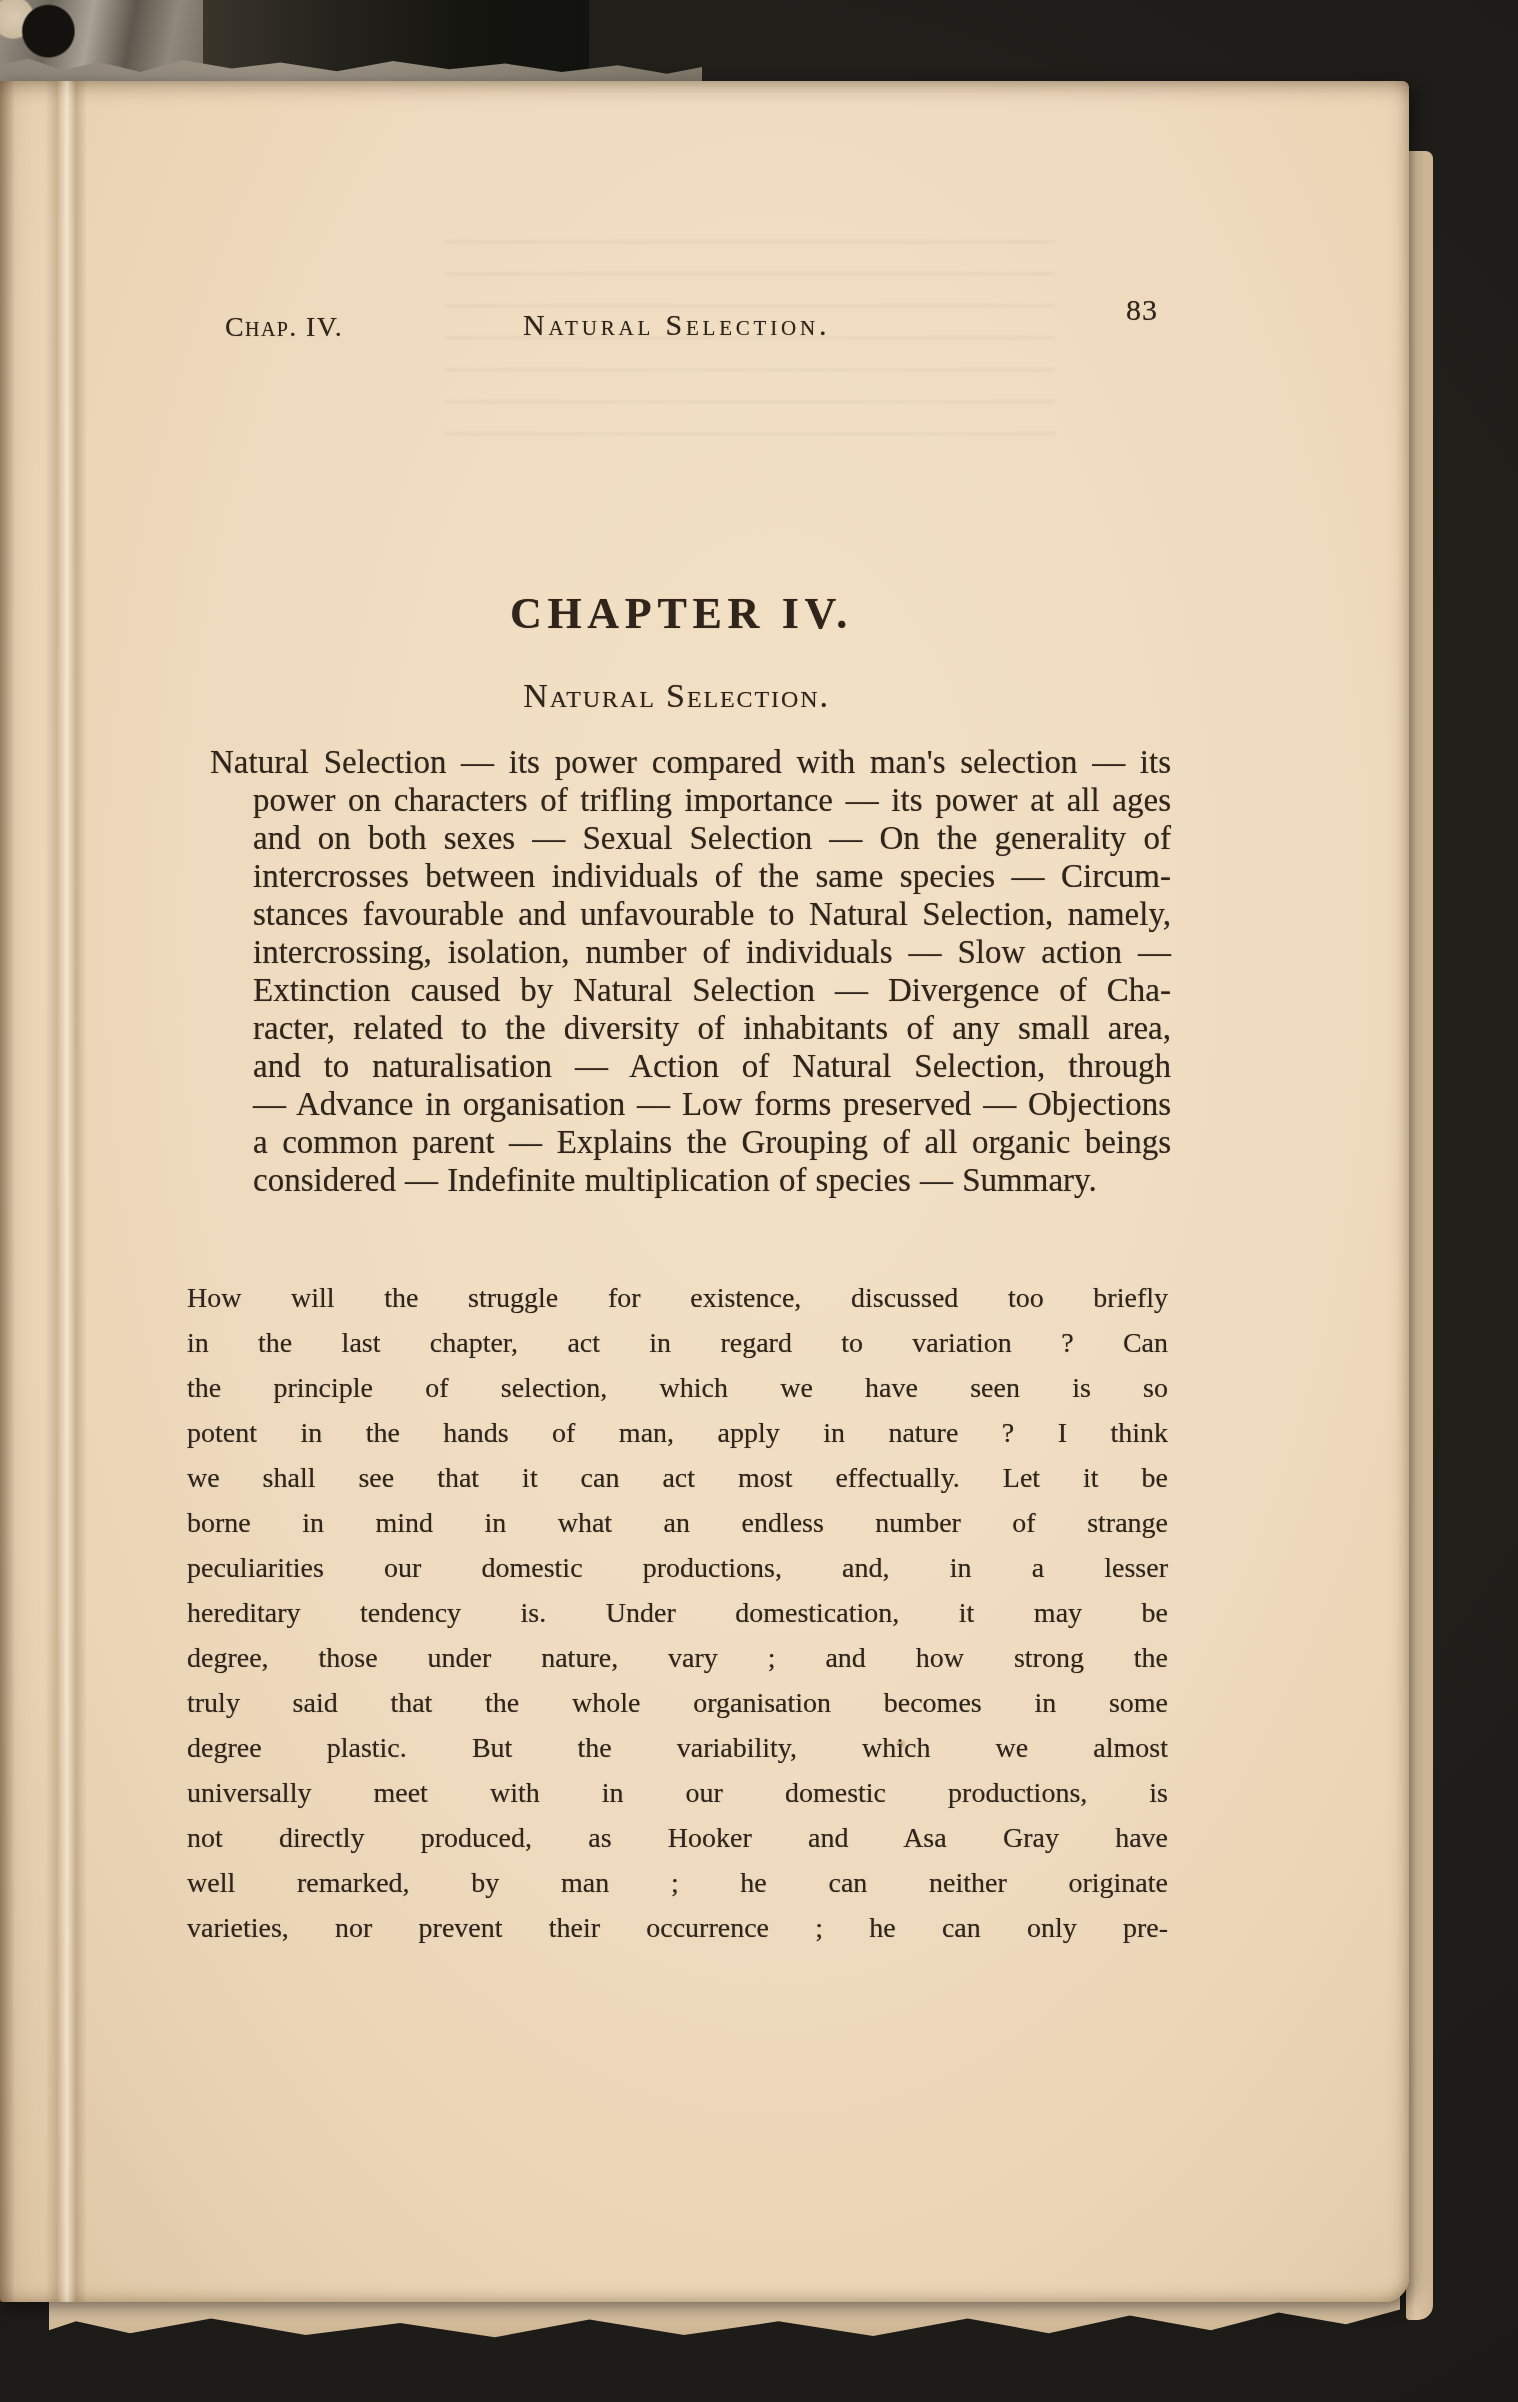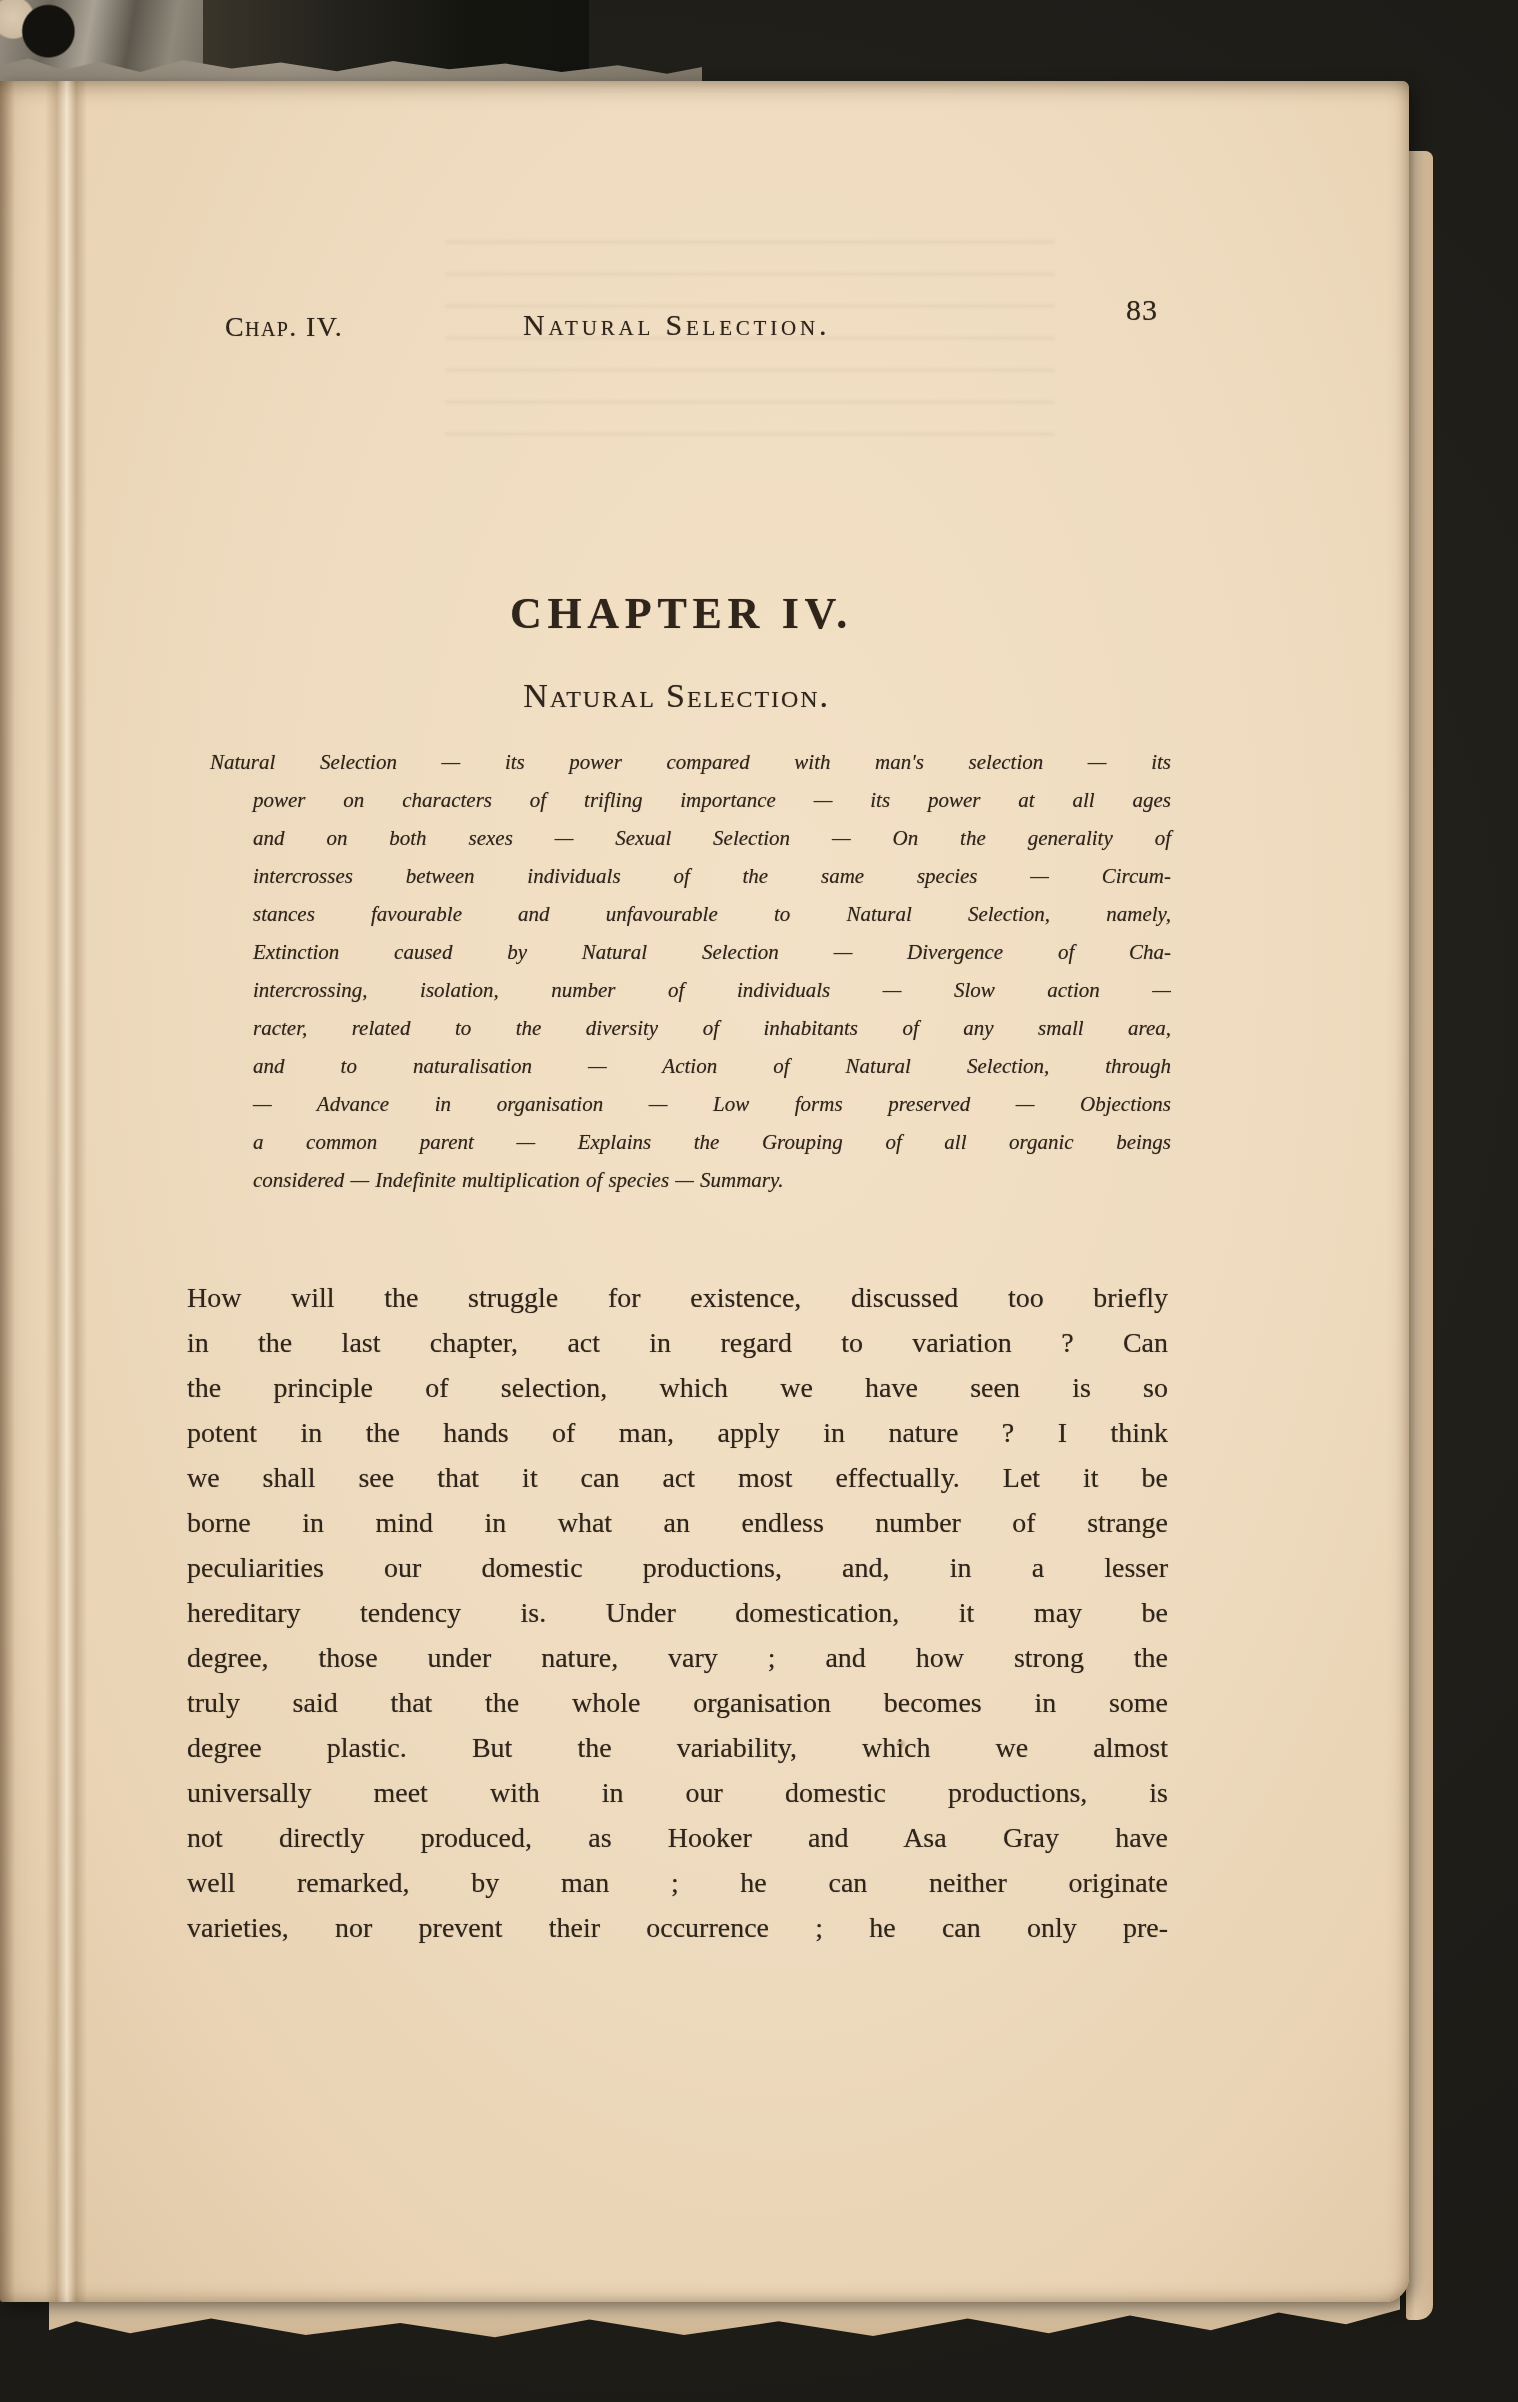--- a/index.html
+++ b/index.html
@@ -63,21 +63,21 @@
   .ink{color:#2f251b;text-shadow:0 0 0.9px rgba(47,37,27,.5);}
   .sc{font-variant:small-caps;}
   .chap-label{left:225px;top:230px;font-size:28px;letter-spacing:1.4px;}
   .running-title{left:523px;top:227px;font-size:30px;letter-spacing:3.8px;}
   .page-number{left:1126px;top:212px;font-size:30px;letter-spacing:0.9px;}
   .chapter-heading{left:0;top:507px;width:1363px;margin:0;text-align:center;
     font-size:44px;font-weight:700;letter-spacing:5.7px;}
   .section-heading{left:0;top:596px;width:1353px;margin:0;text-align:center;
     font-size:34px;font-weight:400;letter-spacing:1.9px;}
 
-  .summary{left:210px;top:662px;width:961px;font-size:21px;font-style:italic;}
+  .summary{left:210px;top:662px;width:961px;font-size:33px;}
   .sline{line-height:38px;text-align:justify;text-align-last:justify;word-spacing:0.9px;}
   .sline.cont{padding-left:43px;}
   .sline.last{text-align-last:left;}
 
   .body-text{left:187px;top:1194px;width:981px;font-size:28px;}
   .bline{line-height:45px;text-align:justify;text-align-last:justify;}
 </style>
 </head>
 <body>
 
@@ -101,22 +101,22 @@
 
   <h1 class="abs ink chapter-heading">CHAPTER IV.</h1>
   <h2 class="abs ink sc section-heading">Natural Selection.</h2>
 
   <section class="abs ink summary">
     <div class="sline">Natural Selection — its power compared with man's selection — its</div>
     <div class="sline cont">power on characters of trifling importance — its power at all ages</div>
     <div class="sline cont">and on both sexes — Sexual Selection — On the generality of</div>
     <div class="sline cont">intercrosses between individuals of the same species — Circum-</div>
     <div class="sline cont">stances favourable and unfavourable to Natural Selection, namely,</div>
+    <div class="sline cont">intercrossing, isolation, number of individuals — Slow action —</div>
     <div class="sline cont">Extinction caused by Natural Selection — Divergence of Cha-</div>
-    <div class="sline cont">intercrossing, isolation, number of individuals — Slow action —</div>
     <div class="sline cont">racter, related to the diversity of inhabitants of any small area,</div>
     <div class="sline cont">and to naturalisation — Action of Natural Selection, through</div>
     <div class="sline cont">— Advance in organisation — Low forms preserved — Objections</div>
     <div class="sline cont">a common parent — Explains the Grouping of all organic beings</div>
     <div class="sline cont last">considered — Indefinite multiplication of species — Summary.</div>
   </section>
 
   <section class="abs ink body-text">
     <div class="bline">How will the struggle for existence, discussed too briefly</div>
     <div class="bline">in the last chapter, act in regard to variation ? Can</div>

